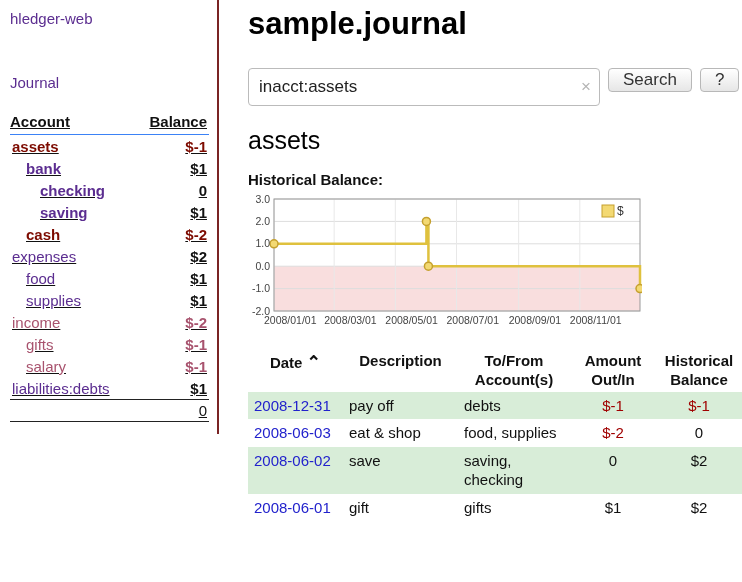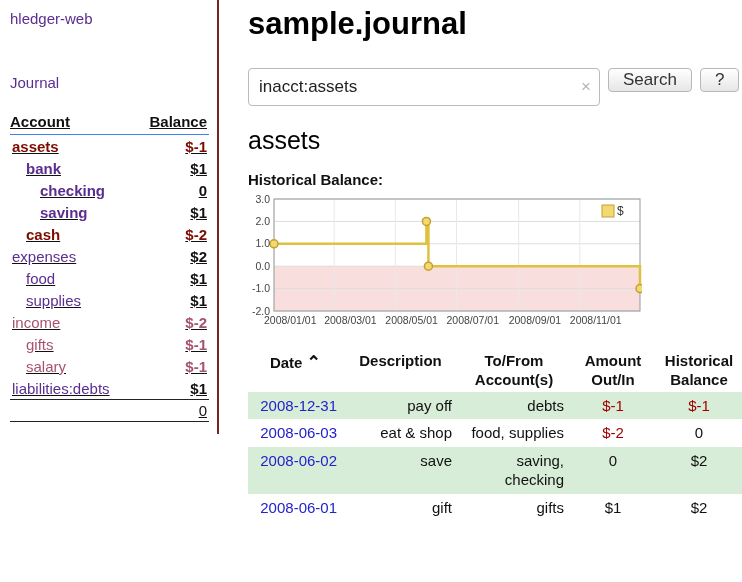--- a/index.html
+++ b/index.html
@@ -62,21 +62,21 @@
   h3.chart-heading { font-size:15px; font-weight:bold; margin:16px 0 6px 0; }
   .chart-area { width:394px; }
 
   
   table.register { width:494px; border-collapse:collapse; font-size:15px; margin-top:16px; }
   table.register th {
     font-weight:bold; text-align:center; vertical-align:top;
     padding:2px 6px; line-height:1.25;
   }
   table.register th.num, table.register td.num { text-align:center; }
-  table.register td { padding:4px 6px; vertical-align:top; line-height:1.3;text-align:right; }
+  table.register td { padding:4px 6px; vertical-align:top; line-height:1.3; }
   tr.shaded { background:#d8edd8; }
   a.date-link { color:#2222cc; }
   .neg { color:#a00000; }
   .caret { font-weight:bold; font-size:1.15em; }
 </style>
 </head>
 <body>
 
 <div class="sidebar">
   <a class="app-title" href="#">hledger-web</a>

